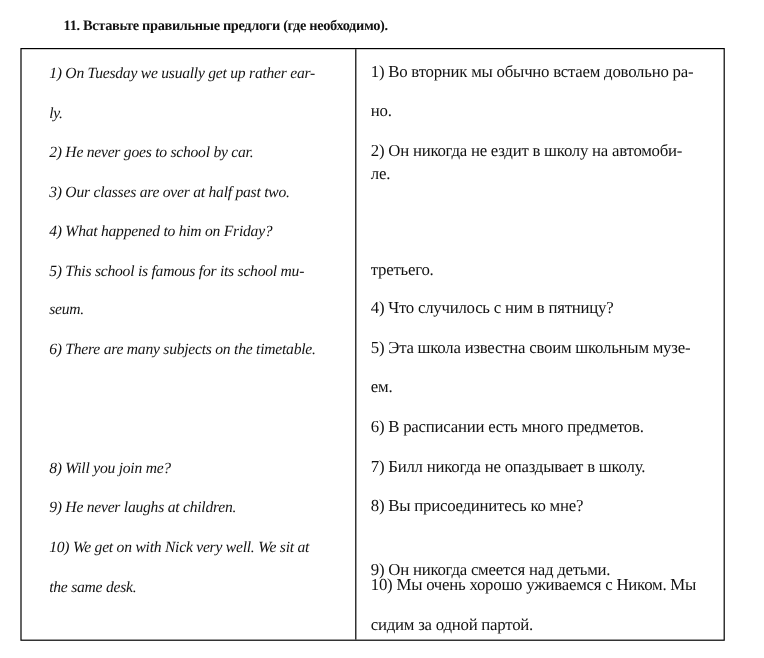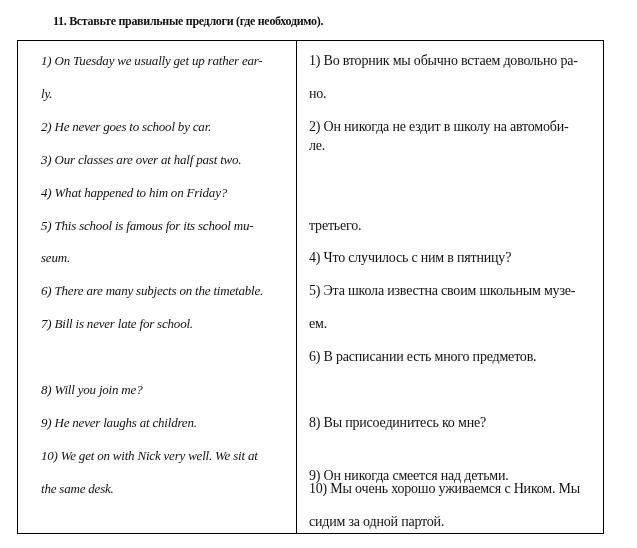--- a/index.html
+++ b/index.html
@@ -37,34 +37,34 @@
 <div class="table">
   <div class="col left" id="col-en">
       <div class="line" style="top: 12px;">1) On Tuesday we usually get up rather ear-</div>
       <div class="line" style="top: 44.9px;">ly.</div>
       <div class="line" style="top: 77.8px;">2) He never goes to school by car.</div>
       <div class="line" style="top: 110.7px;">3) Our classes are over at half past two.</div>
       <div class="line" style="top: 143.6px;">4) What happened to him on Friday?</div>
       <div class="line" style="top: 176.5px;">5) This school is famous for its school mu-</div>
       <div class="line" style="top: 209.4px;">seum.</div>
       <div class="line" style="top: 242.3px;">6) There are many subjects on the timetable.</div>
-      <div class="line" style="top: 275.2px;">7) Bill is never late for school.</div>
       <div class="line" style="top: 341px;">8) Will you join me?</div>
       <div class="line" style="top: 373.9px;">9) He never laughs at children.</div>
       <div class="line" style="top: 406.8px;">10) We get on with Nick very well. We sit at</div>
       <div class="line" style="top: 439.7px;">the same desk.</div>
     </div>
   <div class="col right" id="col-ru">
       <div class="line" style="top: 12px; text-align: center;">1) Во вторник мы обычно встаем довольно ра-</div>
       <div class="line" style="top: 44.9px;">но.</div>
       <div class="line" style="top: 77.8px;">2) Он никогда не ездит в школу на автомоби-</div>
       <div class="line" style="top: 97px;">ле.</div>
       <div class="line" style="top: 176.5px;">третьего.</div>
       <div class="line" style="top: 209.4px;">4) Что случилось с ним в пятницу?</div>
       <div class="line" style="top: 242.3px;">5) Эта школа известна своим школьным музе-</div>
       <div class="line" style="top: 275.2px;">ем.</div>
       <div class="line" style="top: 308.1px;">6) В расписании есть много предметов.</div>
+      <div class="line" style="top: 341px;">7) Билл никогда не опаздывает в школу.</div>
       <div class="line" style="top: 373.9px;">8) Вы присоединитесь ко мне?</div>
       <div class="line" style="top: 427px;">9) Он никогда смеется над детьми.</div>
       <div class="line" style="top: 439.7px;">10) Мы очень хорошо уживаемся с Ником. Мы</div>
       <div class="line" style="top: 472.6px;">сидим за одной партой.</div>
     </div>
 </div>
 
 </body></html>

